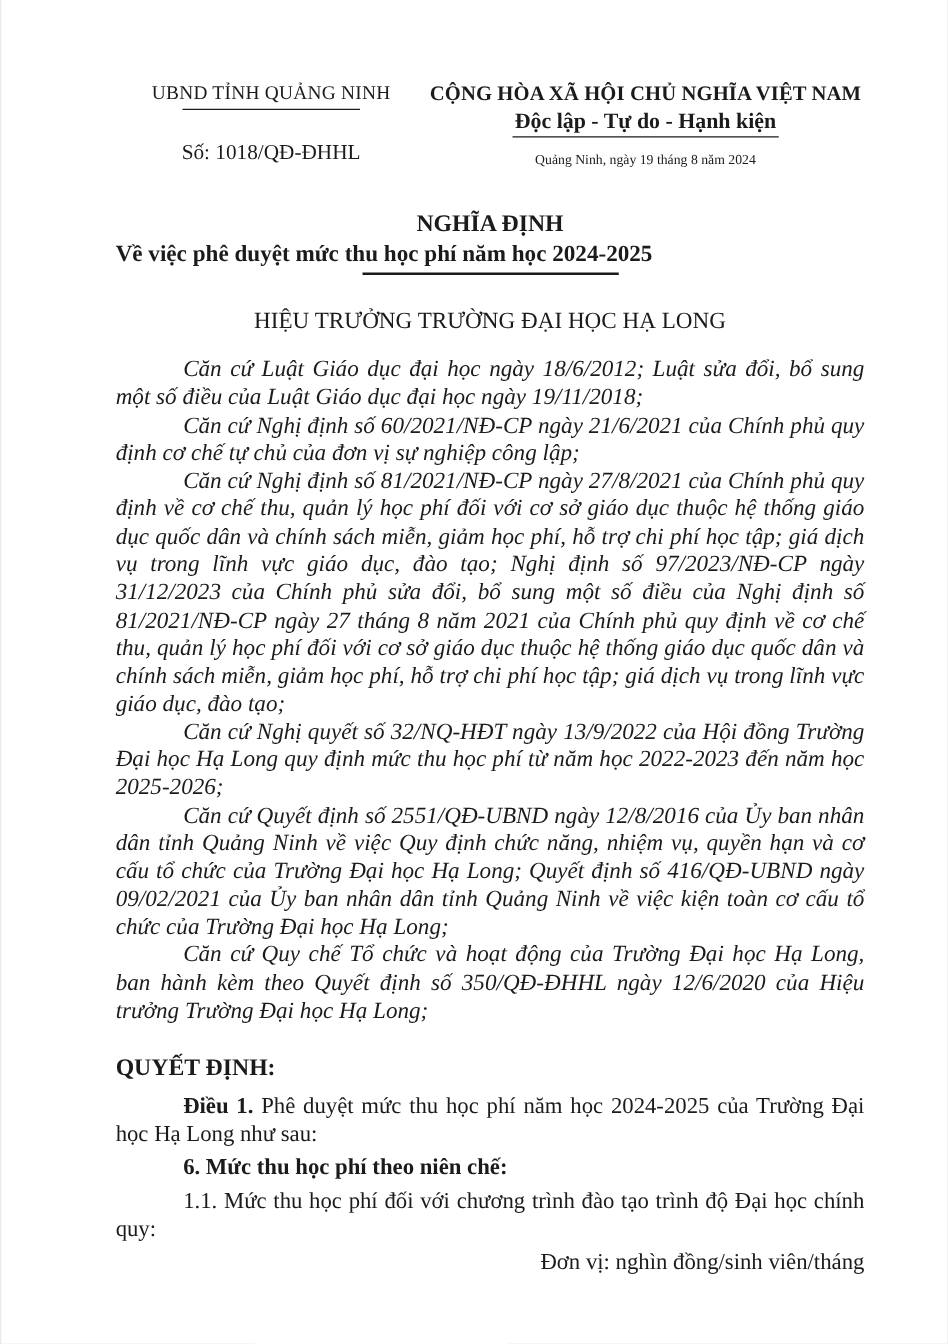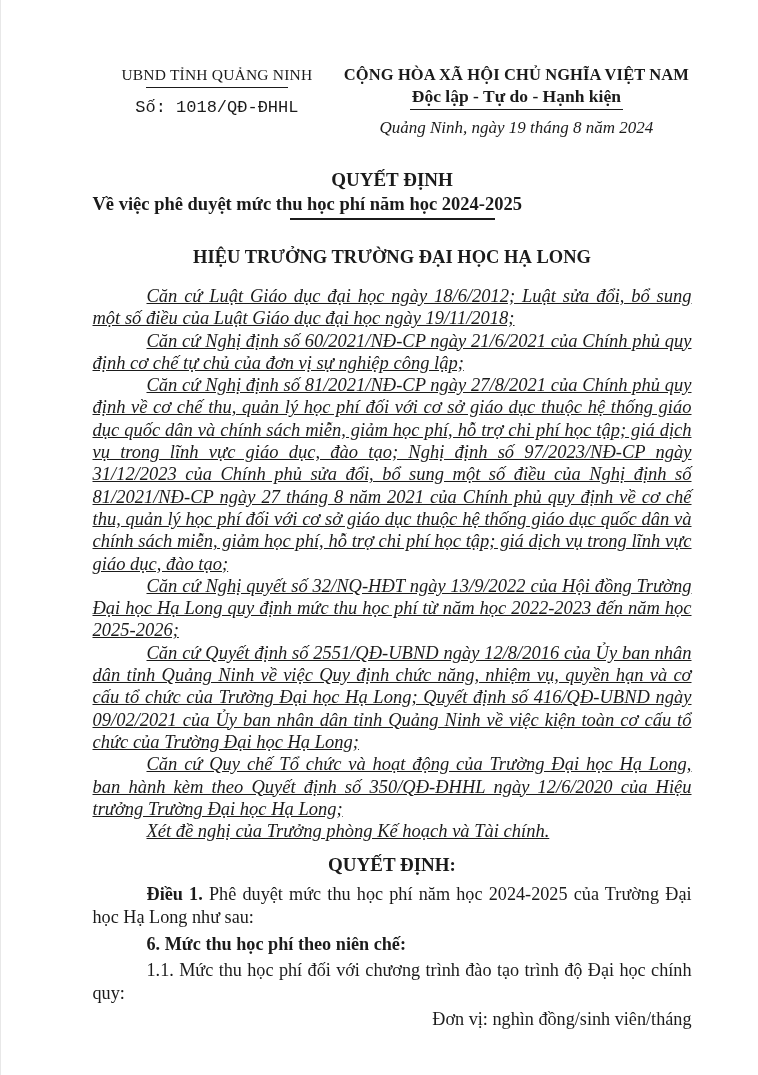--- a/index.html
+++ b/index.html
@@ -16,41 +16,40 @@
     position: relative;
   }
   
   .header { display: flex; align-items: flex-start; }
   .header-left  { width: 250px; text-align: center; }
   .header-right { width: 352px; margin-left: auto; text-align: center; }
   .h-org1 { font-size: 15.5px; line-height: 21px; letter-spacing: .2px; }
   .h-org2 { font-size: 16px;   line-height: 22px; font-weight: bold; letter-spacing: .2px; }
   .rule   { border-bottom: 1.4px solid #1b1b1b; }
   .rule-left { width: 142px; margin: 2px auto 0; }
-  .h-num  { font-size: 17px; line-height: 22px; margin-top: 9px; font-family: Liberation Mono, monospace; }
+  .h-num  { font-size: 17px; line-height: 22px; margin-top: 23px; }
   .h-nat1 { font-size: 16.5px; line-height: 21px; font-weight: bold; letter-spacing: .1px; }
   .h-nat2 { font-size: 17.5px; line-height: 23px; font-weight: bold; display: inline-block;
             border-bottom: 1.4px solid #1b1b1b; padding: 0 2px 1px; }
-  .h-date { font-size: 17px; line-height: 22px; font-style: italic; margin-top: 7px; }
+  .h-date { font-size: 11px; line-height: 22px; margin-top: 7px; }
   
   .doc-title   { text-align: center; font-weight: bold; font-size: 19px; line-height: 24px; margin-top: 29px; }
   .doc-subject { font-weight: bold; font-size: 18.5px; line-height: 25px; }
   .subject-rule { width: 205px; margin: 1px auto 0; border-bottom: 2px solid #1b1b1b; }
-  .authority   { text-align: center; font-weight: bold; font-size: 18.5px; line-height: 24px; margin-top: 25px; }
+  .authority   { text-align: center; font-weight: normal; font-size: 18.5px; line-height: 24px; margin-top: 25px; }
   
   .preamble { margin-top: 16px; }
   .preamble p {
     font-style: italic;
     font-size: 18.5px;
     line-height: 22.3px;
     text-align: justify;
     text-indent: 54px;
-    text-decoration: underline;
   }
-  .decision-heading { text-align: center; font-weight: bold; font-size: 19px; line-height: 24px; margin: 11px 0 6px; }
+  .decision-heading { text-align: left; font-weight: bold; font-size: 19px; line-height: 24px; margin: 23px 0 6px; }
   .article-block p {
     font-size: 18.2px;
     line-height: 22.6px;
     text-align: justify;
     text-indent: 54px;
     margin-top: 4px;
   }
   .article-block .bold { font-weight: bold; }
   .section-bold { font-weight: bold; }
   .unit-note { text-align: right !important; text-indent: 0 !important; }
@@ -68,33 +67,32 @@
     </div>
     <div class="header-right">
       <div class="h-nat1">CỘNG HÒA XÃ HỘI CHỦ NGHĨA VIỆT NAM</div>
       <div>
         <span class="h-nat2">Độc lập - Tự do - Hạnh kiện</span>
       </div>
       <div class="h-date">Quảng Ninh, ngày 19 tháng 8 năm 2024</div>
     </div>
   </div>
 
-  <div class="doc-title">QUYẾT ĐỊNH</div>
+  <div class="doc-title">NGHĨA ĐỊNH</div>
   <div class="doc-subject">Về việc phê duyệt mức thu học phí năm học 2024-2025</div>
   <div class="subject-rule"></div>
   <div class="authority">HIỆU TRƯỞNG TRƯỜNG ĐẠI HỌC HẠ LONG</div>
 
   <div class="preamble">
     <p>Căn cứ Luật Giáo dục đại học ngày 18/6/2012; Luật sửa đổi, bổ sung một số điều của Luật Giáo dục đại học ngày 19/11/2018;</p>
     <p>Căn cứ Nghị định số 60/2021/NĐ-CP ngày 21/6/2021 của Chính phủ quy định cơ chế tự chủ của đơn vị sự nghiệp công lập;</p>
     <p>Căn cứ Nghị định số 81/2021/NĐ-CP ngày 27/8/2021 của Chính phủ quy định về cơ chế thu, quản lý học phí đối với cơ sở giáo dục thuộc hệ thống giáo dục quốc dân và chính sách miễn, giảm học phí, hỗ trợ chi phí học tập; giá dịch vụ trong lĩnh vực giáo dục, đào tạo; Nghị định số 97/2023/NĐ-CP ngày 31/12/2023 của Chính phủ sửa đổi, bổ sung một số điều của Nghị định số 81/2021/NĐ-CP ngày 27 tháng 8 năm 2021 của Chính phủ quy định về cơ chế thu, quản lý học phí đối với cơ sở giáo dục thuộc hệ thống giáo dục quốc dân và chính sách miễn, giảm học phí, hỗ trợ chi phí học tập; giá dịch vụ trong lĩnh vực giáo dục, đào tạo;</p>
     <p>Căn cứ Nghị quyết số 32/NQ-HĐT ngày 13/9/2022 của Hội đồng Trường Đại học Hạ Long quy định mức thu học phí từ năm học 2022-2023 đến năm học 2025-2026;</p>
     <p>Căn cứ Quyết định số 2551/QĐ-UBND ngày 12/8/2016 của Ủy ban nhân dân tỉnh Quảng Ninh về việc Quy định chức năng, nhiệm vụ, quyền hạn và cơ cấu tổ chức của Trường Đại học Hạ Long; Quyết định số 416/QĐ-UBND ngày 09/02/2021 của Ủy ban nhân dân tỉnh Quảng Ninh về việc kiện toàn cơ cấu tổ chức của Trường Đại học Hạ Long;</p>
     <p>Căn cứ Quy chế Tổ chức và hoạt động của Trường Đại học Hạ Long, ban hành kèm theo Quyết định số 350/QĐ-ĐHHL ngày 12/6/2020 của Hiệu trưởng Trường Đại học Hạ Long;</p>
-    <p>Xét đề nghị của Trưởng phòng Kế hoạch và Tài chính.</p>
   </div>
 
   <div class="decision-heading">QUYẾT ĐỊNH:</div>
 
   <div class="article-block">
     <p><span class="bold">Điều 1.</span> <span>Phê duyệt mức thu học phí năm học 2024-2025 của Trường Đại học Hạ Long như sau:</span></p>
     <p class="section-bold">6. Mức thu học phí theo niên chế:</p>
     <p>1.1. Mức thu học phí đối với chương trình đào tạo trình độ Đại học chính quy:</p>
     <p class="unit-note">Đơn vị: nghìn đồng/sinh viên/tháng</p>
   </div>

